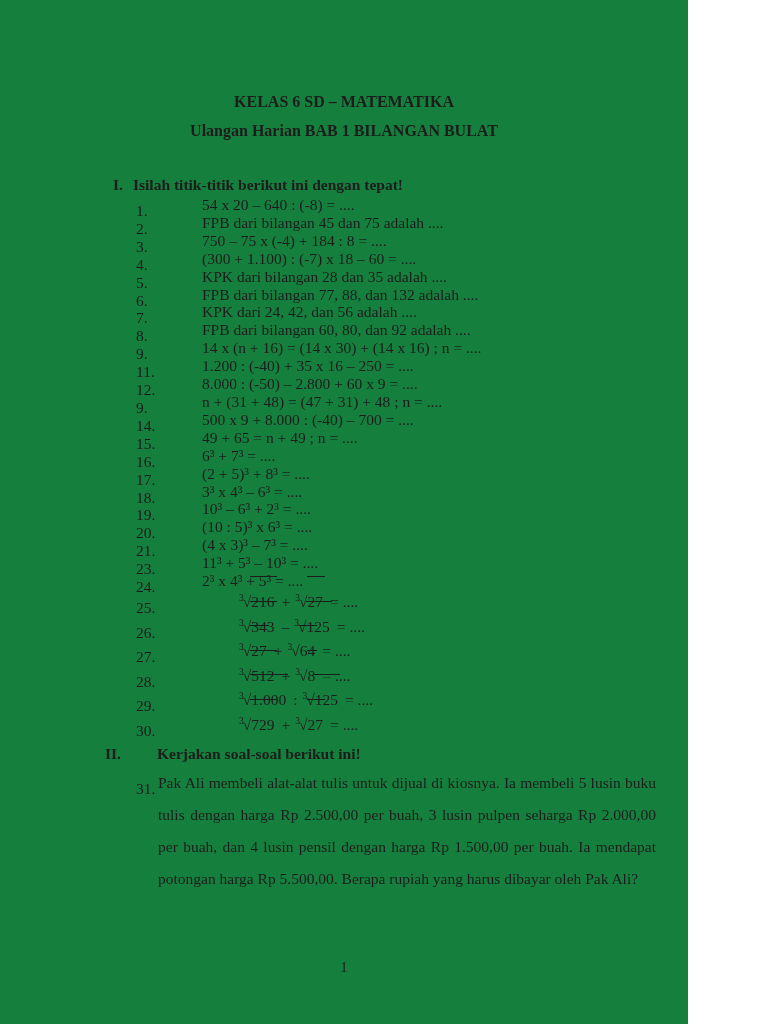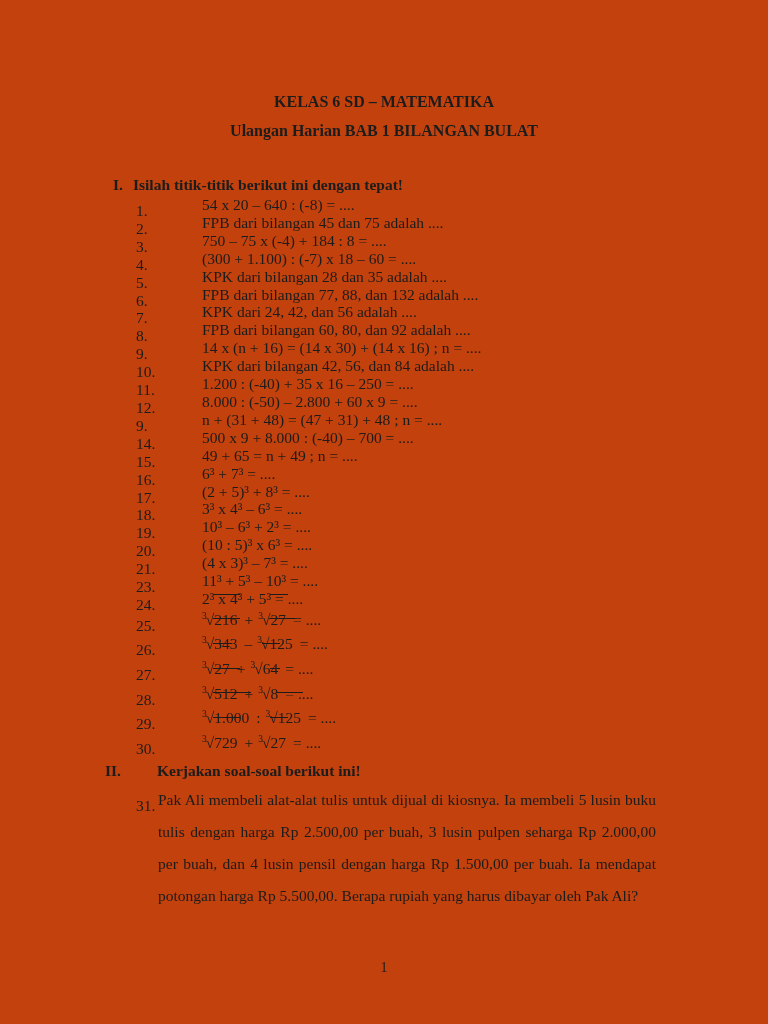--- a/index.html
+++ b/index.html
@@ -1,20 +1,20 @@
 <!DOCTYPE html>
 <html><head>
 <meta charset="utf-8">
 <style>
   html, body { margin: 0; padding: 0; background: #ffffff; }
   .page {
     position: relative;
-    width: 768px;
+    width: 688px;
     height: 1024px;
-    background: #c2410c;
+    background: #15803d;
     color: #1c1c1c;
     font-family: "Liberation Serif", "DejaVu Serif", serif;
     font-size: 15.5px;
     box-sizing: border-box;
     padding-top: 93px;
     overflow: hidden;
   }
   .doc-title, .doc-subtitle {
     text-align: center;
     font-weight: bold;
@@ -32,21 +32,21 @@
   .sec-head.s2 { margin-top: 7px; margin-left: 105px; gap: 24px; }
   .sec-num { flex: none; width: 20px; }
   .sec-head.s2 .sec-num { width: 28px; }
 
   .qrow {
     display: flex;
     padding-left: 136px;
     line-height: 17.9px;
     align-items: baseline;
   }
-  .root-row { line-height: 24.6px; }
+  .root-row { line-height: 24.6px; gap: 37px; }
   .qnum {
     flex: none;
     width: 22px;
     position: relative;
     top: 6px;
   }
   .qtext { flex: 1; white-space: nowrap; margin-left: 44px; }
 
   
   .rad { white-space: nowrap; }
@@ -126,24 +126,20 @@
       </div>
     <div class="qrow">
         <span class="qnum">8.</span>
         <span class="qtext">FPB dari bilangan 60, 80, dan 92 adalah ....</span>
       </div>
     <div class="qrow">
         <span class="qnum">9.</span>
         <span class="qtext">14 x (n + 16) = (14 x 30) + (14 x 16) ; n = ....</span>
       </div>
     <div class="qrow">
-        <span class="qnum">10.</span>
-        <span class="qtext">KPK dari bilangan 42, 56, dan 84 adalah ....</span>
-      </div>
-    <div class="qrow">
         <span class="qnum">11.</span>
         <span class="qtext">1.200 : (-40) + 35 x 16 – 250 = ....</span>
       </div>
     <div class="qrow">
         <span class="qnum">12.</span>
         <span class="qtext">8.000 : (-50) – 2.800 + 60 x 9 = ....</span>
       </div>
     <div class="qrow">
         <span class="qnum">9.</span>
         <span class="qtext">n + (31 + 48) = (47 + 31) + 48 ; n = ....</span>

